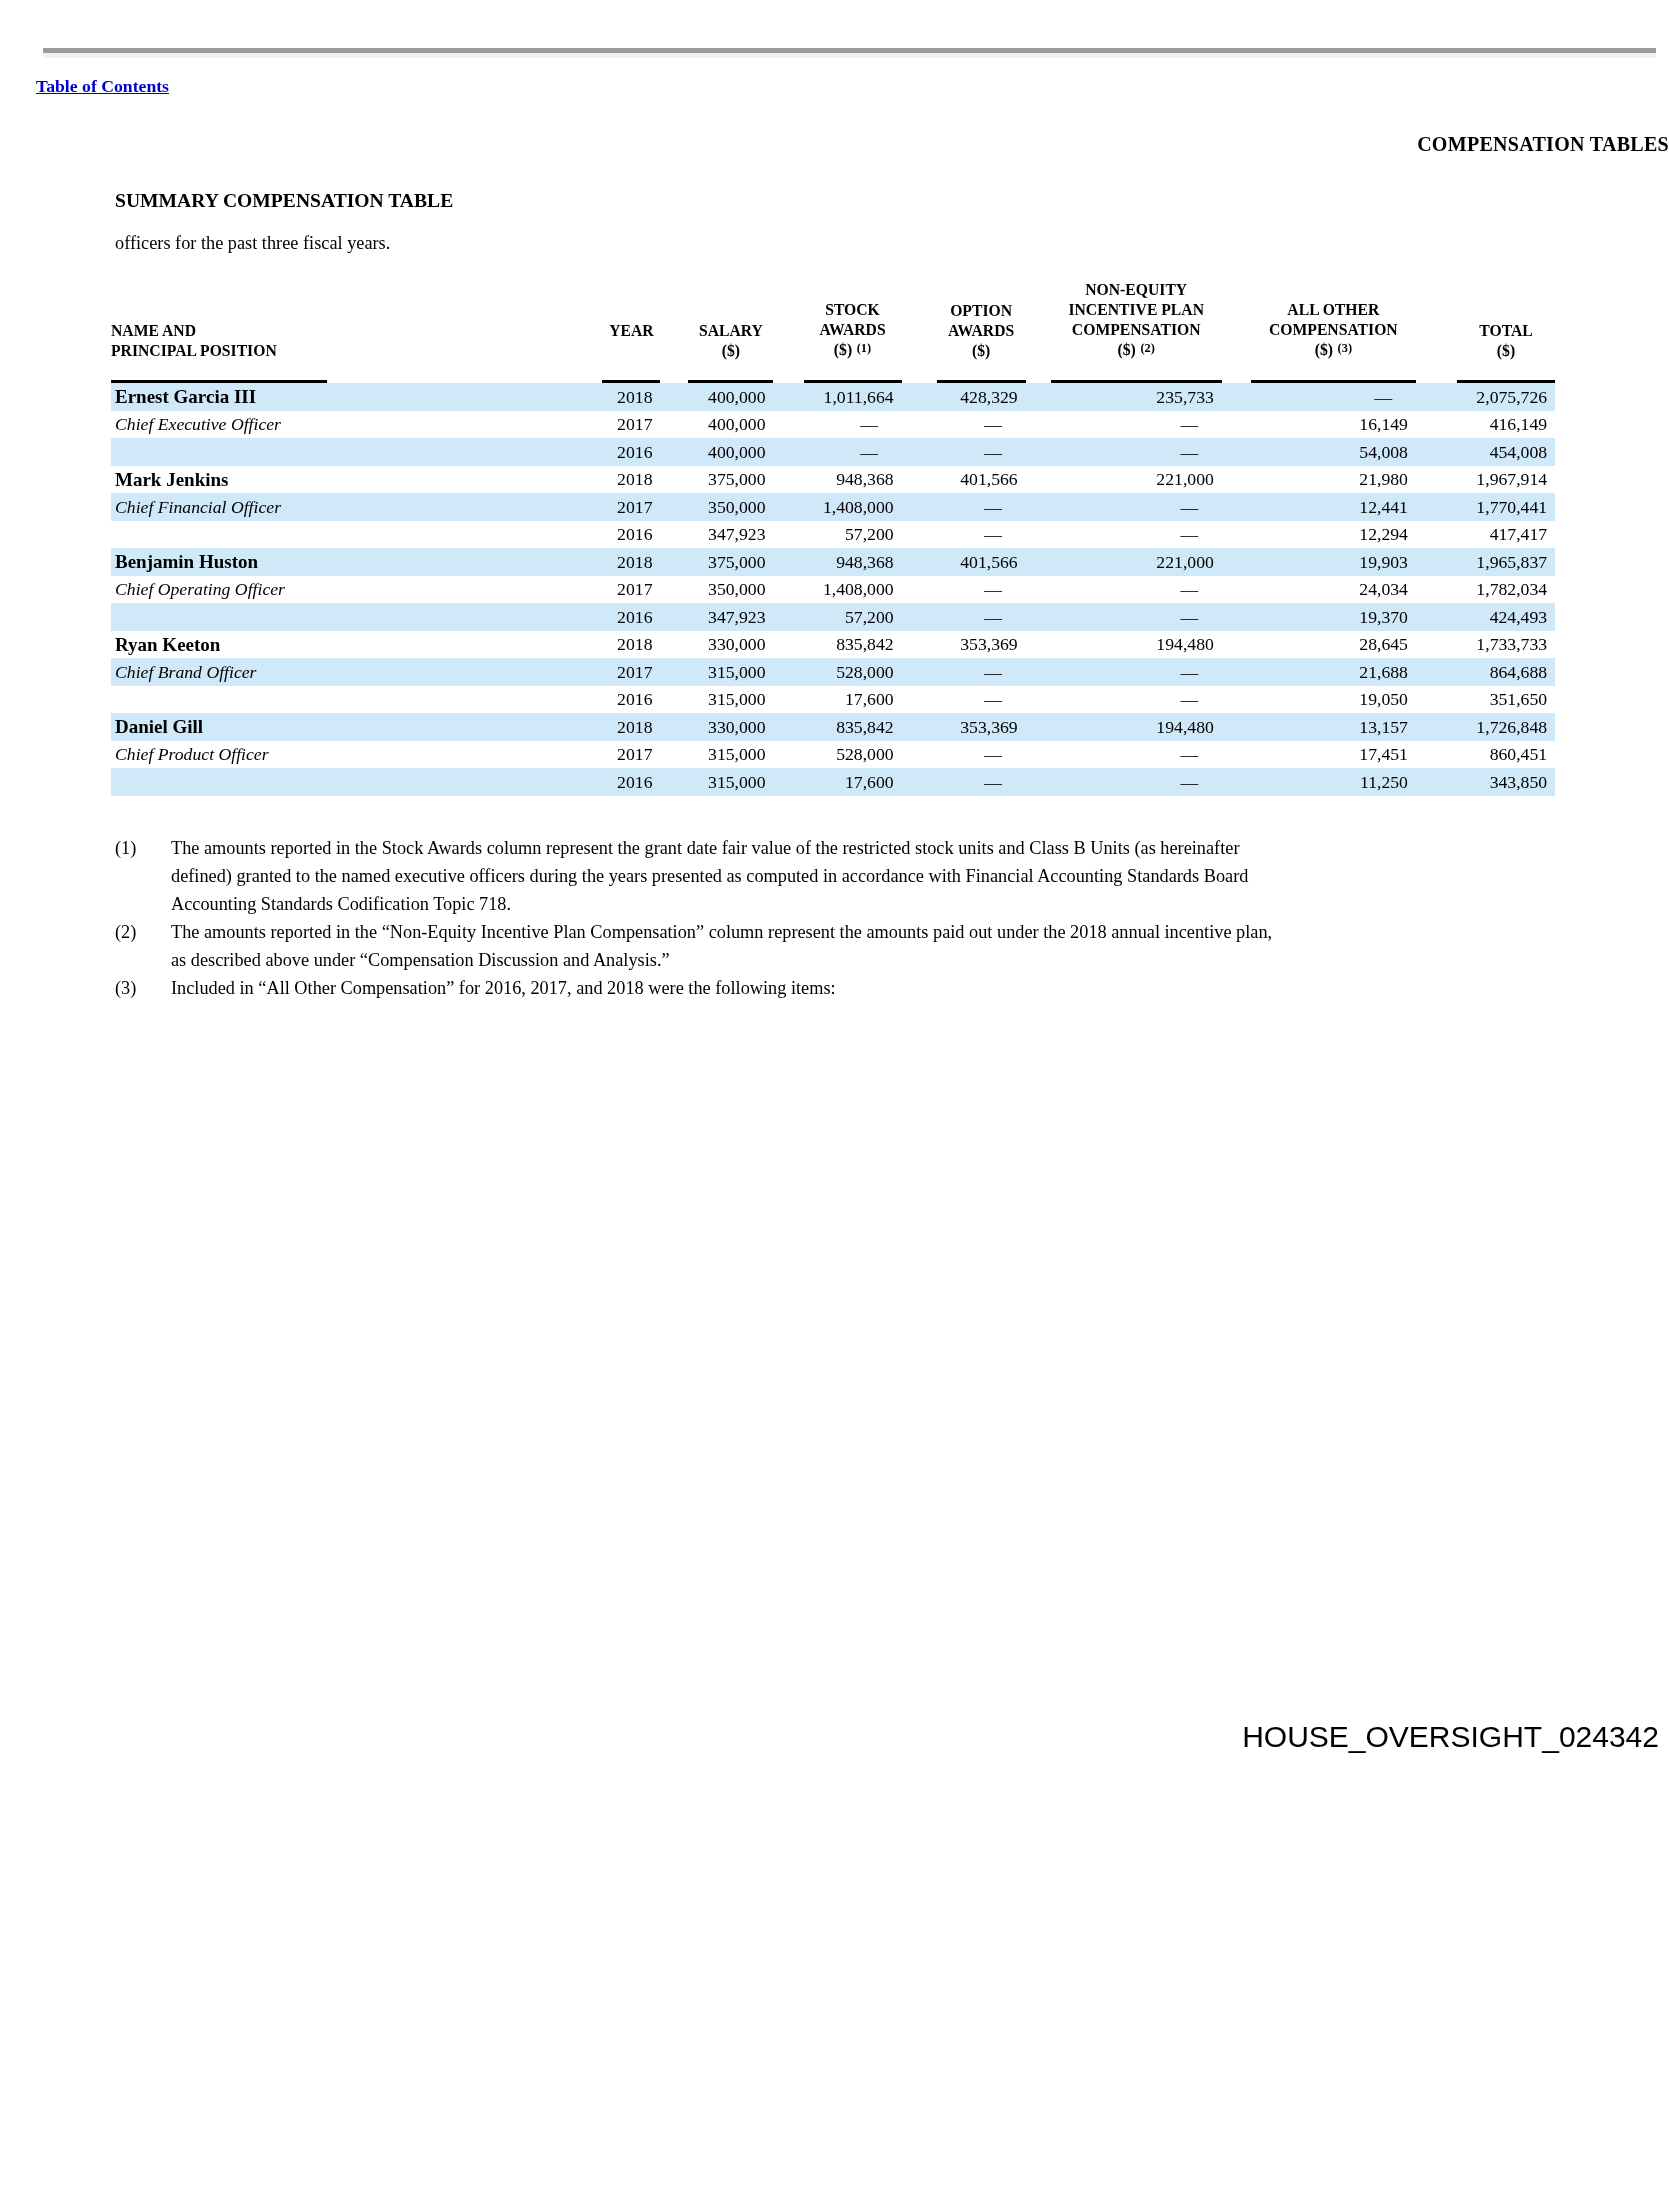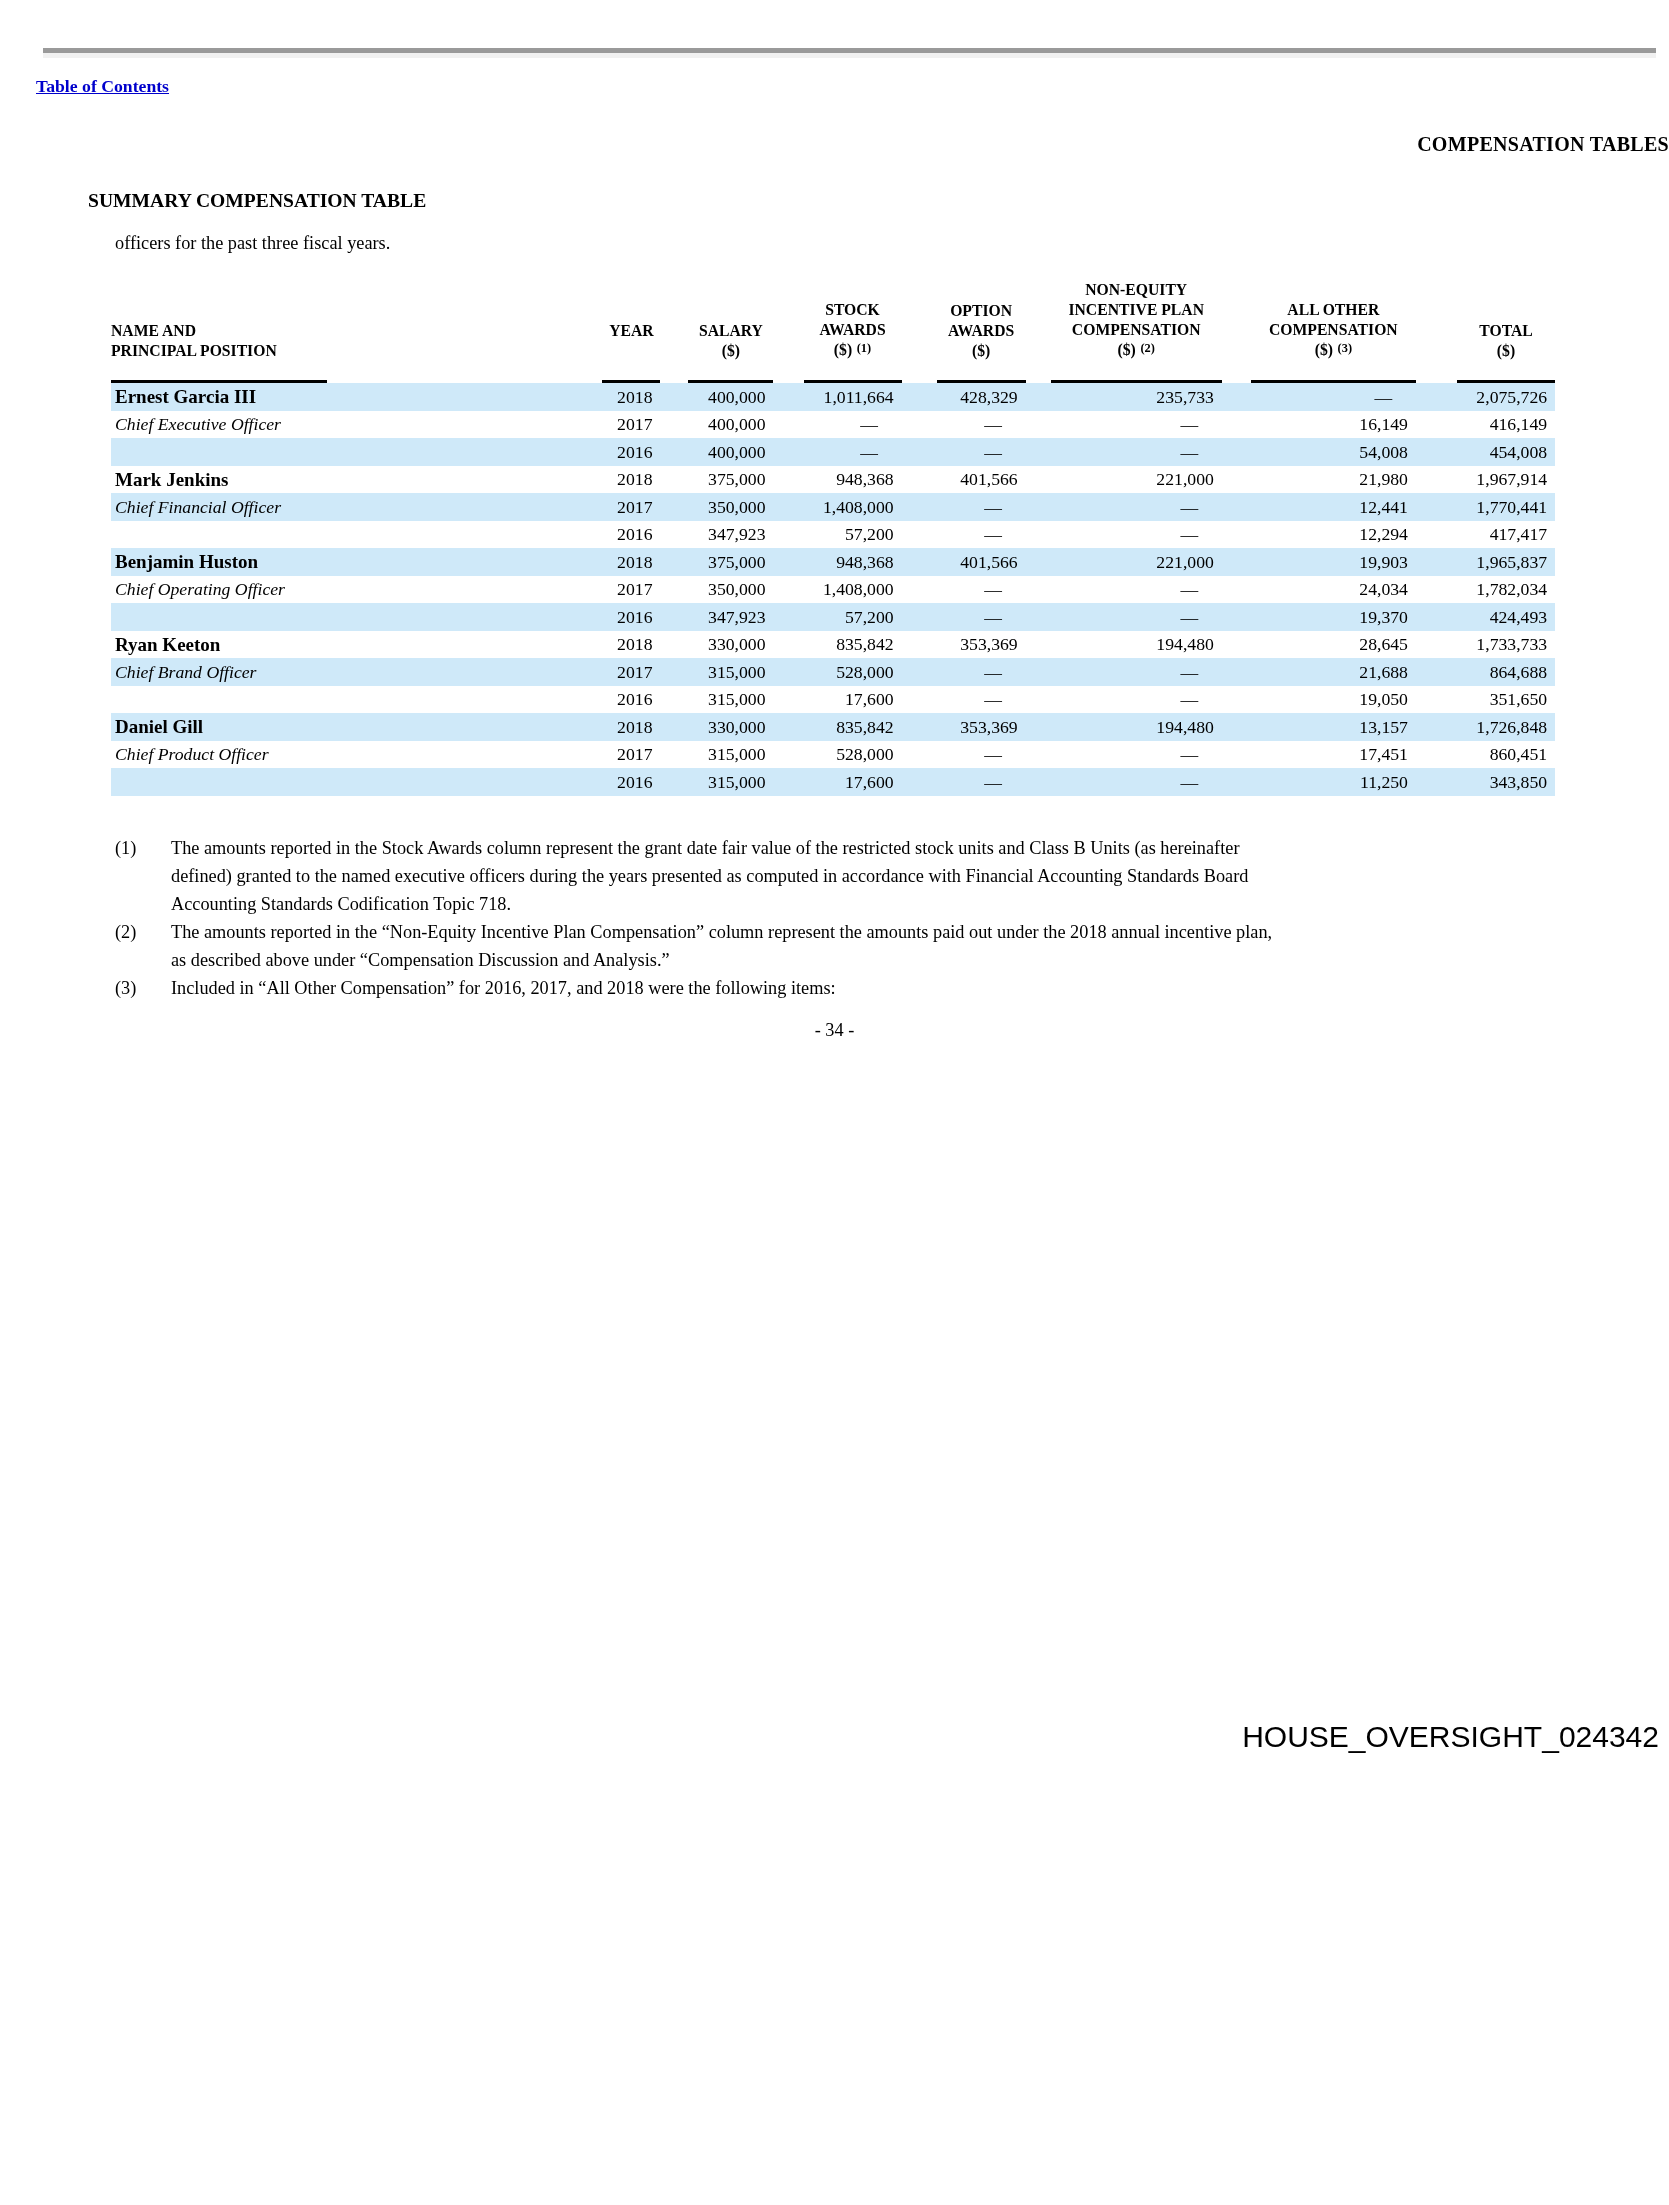--- a/index.html
+++ b/index.html
@@ -27,21 +27,21 @@
     cursor: pointer;
   }
   .doc-title {
     margin-top: 36px;
     text-align: right;
     font-size: 20px;
     font-weight: bold;
     letter-spacing: 0.3px;
   }
   .section-heading {
-    margin: 34px 0 0 88px;
+    margin: 34px 0 0 115px;
     font-size: 19.6px;
     font-weight: bold;
   }
   .intro {
     margin: 17.7px 0 0 115px;
     font-size: 18.3px;
     line-height: 27px;
   }
   .intro .line { white-space: nowrap; }
   .intro .indent { padding-left: 111px; }
@@ -354,18 +354,17 @@
       </div>
     </div>
     <div class="footnote">
       <span class="fn-marker">(3)</span>
       <div class="fn-text">
         <div class="line">Included in “All Other Compensation” for 2016, 2017, and 2018 were the following items:</div>
       </div>
     </div>
   </div>
 
-  <div class="page-number">- 34 -</div>
 
   <div class="stamp">HOUSE_OVERSIGHT_024342</div>
 
 </div>
 
 
 </body></html>

